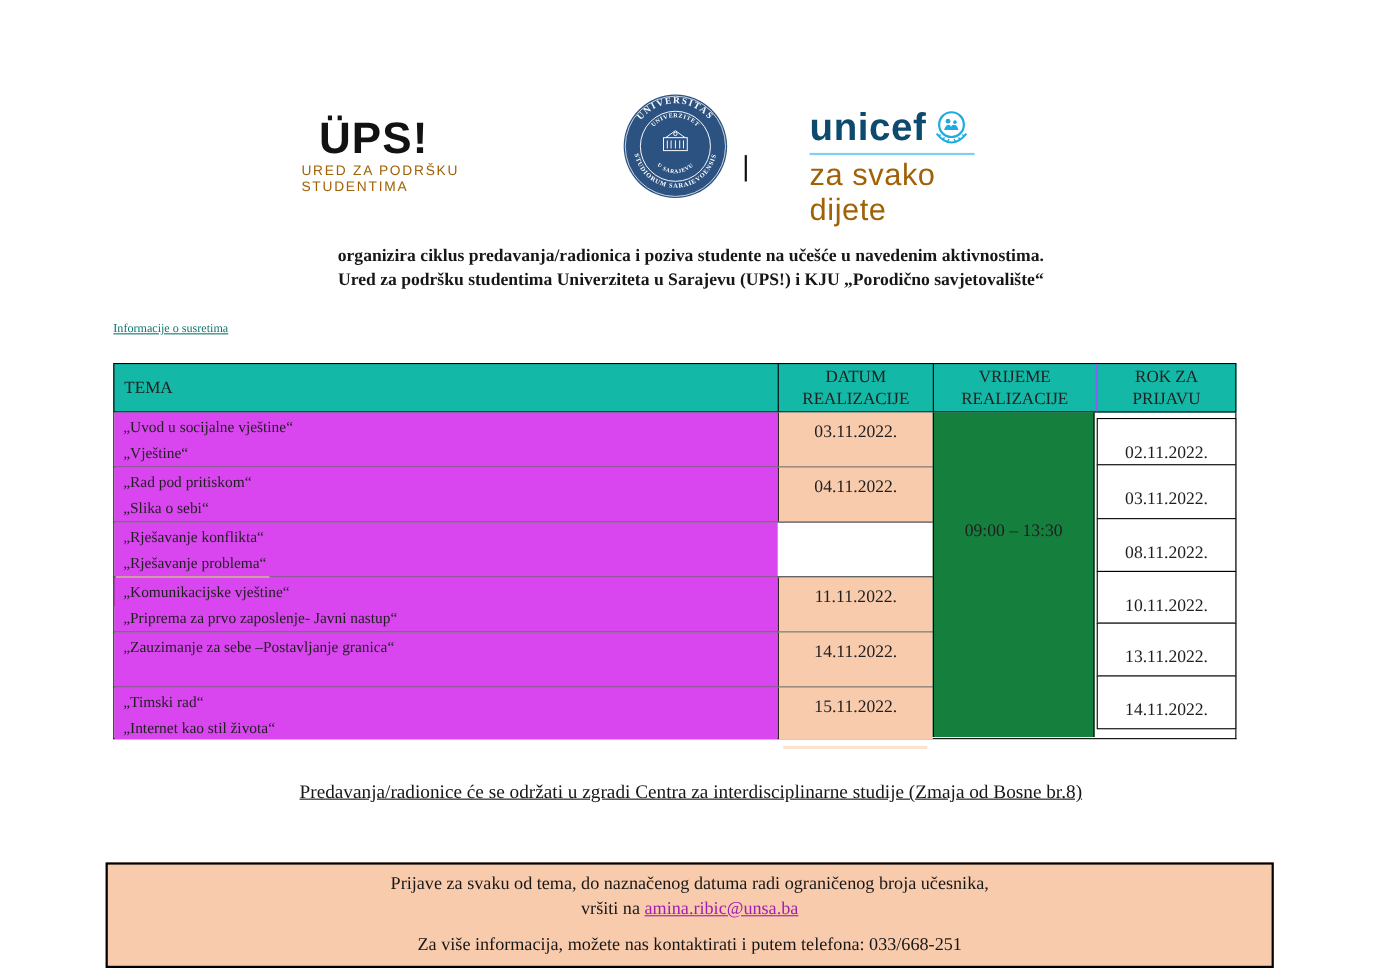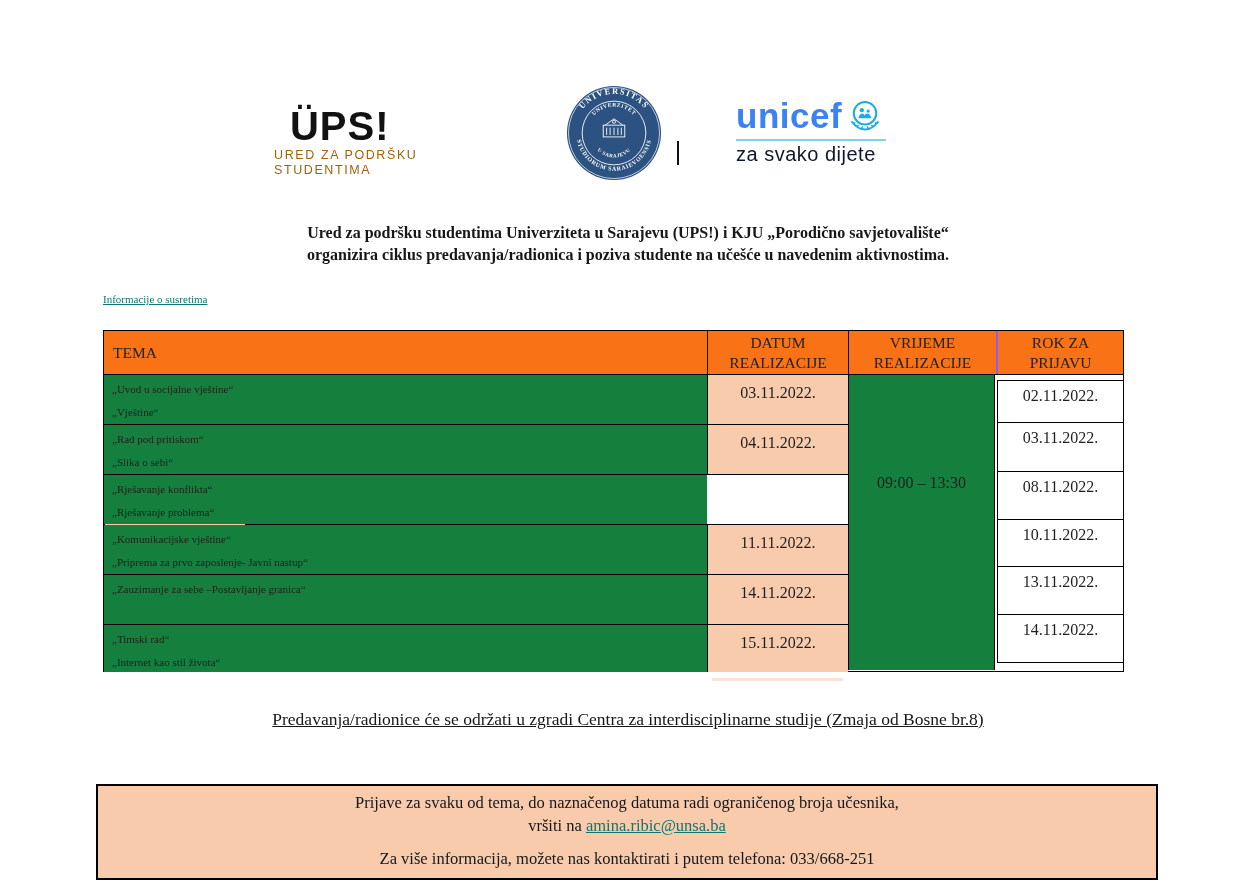--- a/index.html
+++ b/index.html
@@ -13,51 +13,51 @@
   }
   
   .ups-logo{position:absolute;left:262px;top:104px;display:flex;align-items:center;font-family:"Liberation Sans","DejaVu Sans",sans-serif;flex-direction:column;}
   .ups-wordmark{font-size:40px;font-weight:800;letter-spacing:1px;color:#121212;line-height:44px;}
   .ups-caption{margin-left:12px;font-size:12.5px;line-height:15px;letter-spacing:1.6px;color:#a16207;font-weight:500;}
   .seal-wrap{position:absolute;left:565px;top:84px;width:98px;height:98px;}
   .seal-wrap svg{width:98px;height:98px;display:block;}
   .cursor-bar{position:absolute;left:677px;top:141px;width:2px;height:24px;background:#111;}
   .unicef-logo{position:absolute;left:736px;top:97px;width:156px;font-family:"Liberation Sans","DejaVu Sans",sans-serif;}
   .unicef-top{display:flex;align-items:center;}
-  .unicef-word{font-size:35px;font-weight:bold;color:#3b82f6;letter-spacing:0.5px;line-height:38px;}
+  .unicef-word{font-size:35px;font-weight:bold;color:#0c4a6e;letter-spacing:0.5px;line-height:38px;}
   .unicef-emblem{margin-left:5px;width:36px;height:36px;}
   .unicef-rule{margin-top:4px;width:150px;height:2px;background:#7fd0ef;}
-  .unicef-tagline{margin-top:2px;font-size:20px;color:#0f172a;letter-spacing:0.5px;}
+  .unicef-tagline{margin-top:2px;font-size:28px;color:#a16207;letter-spacing:0.5px;}
   
   .heading{position:absolute;left:0;top:222px;width:100%;text-align:center;font-weight:bold;font-size:16px;line-height:22px;color:#171717;}
   .section-label{position:absolute;left:103px;top:293px;font-size:11px;color:#0f766e;text-decoration:underline;}
   
   .tbl{position:absolute;left:103px;top:330px;width:1021px;}
-  .thead{display:flex;height:45px;background:#f97316;border:1px solid #000;box-sizing:border-box;}
+  .thead{display:flex;height:45px;background:#14b8a6;border:1px solid #000;box-sizing:border-box;}
   .th{box-sizing:border-box;display:flex;align-items:center;justify-content:center;
       font-size:15.5px;line-height:20px;text-align:center;white-space:pre-line;color:#222;}
   .th-tema{width:603px;justify-content:flex-start;padding-left:9px;text-align:left;}
   .th-datum{width:141px;border-left:1px solid #000;}
   .th-vrijeme{width:148px;border-left:1px solid #000;}
   .th-rok{flex:1;border-left:2px solid #8b5cf6;}
   .tbody{position:relative;height:297px;border-left:1px solid #000;border-right:1px solid #000;border-bottom:1px solid #000;box-sizing:border-box;}
   .trow{position:absolute;left:0;display:flex;width:744px;border-bottom:1px solid #000;box-sizing:border-box;}
-  .td-tema{box-sizing:border-box;width:603px;padding:3px 8px 0 8px;font-size:11px;line-height:23px;background:#15803d;}
+  .td-tema{box-sizing:border-box;width:603px;padding:3px 8px 0 8px;font-size:14px;line-height:23px;background:#d946ef;}
   .td-datum{box-sizing:border-box;width:141px;background:#F8CBAD;border-left:1px solid #000;text-align:center;padding-top:9px;font-size:16px;}
   .vrijeme-col{position:absolute;left:744px;top:0;width:147px;height:295px;border-left:1px solid #000;border-right:1px solid #000;box-sizing:border-box;background:#15803d;}
   .vrijeme-val{position:absolute;top:99px;width:100%;text-align:center;font-size:16px;}
-  .rok-cell{position:absolute;left:893px;width:127px;background:#fff;border:1px solid #000;box-sizing:border-box;text-align:center;font-size:16px;padding-top:6px;}
+  .rok-cell{position:absolute;left:893px;width:127px;background:#fff;border:1px solid #000;box-sizing:border-box;text-align:center;font-size:16px;padding-top:22px;}
   .datum-ghost{position:absolute;left:712px;top:349px;width:131px;height:3px;background:rgba(248,203,173,0.55);}
   
   .location-note{position:absolute;left:0;top:709px;width:100%;text-align:center;font-size:17.5px;text-decoration:underline;color:#171717;}
   .footer-box{position:absolute;left:96px;top:784px;width:1062px;height:96px;background:#F8CBAD;border:2px solid #000;box-sizing:border-box;text-align:center;font-size:16.5px;color:#171717;}
   .fb-line1{margin-top:7px;}
   .fb-line2{margin-top:3px;}
   .fb-line3{margin-top:13px;}
-  .email-link{color:#0f766e;text-decoration:underline;cursor:pointer;}
+  .email-link{color:#a21caf;text-decoration:underline;cursor:pointer;}
 </style>
 </head>
 <body>
 
 <div class="page">
 
   <div class="ups-logo">
     <div class="ups-wordmark">ÜPS!</div>
     <div class="ups-caption">
       <div>URED ZA PODRŠKU</div>
@@ -114,22 +114,22 @@
         <circle cx="23.5" cy="14.5" r="1.8" fill="#1CABE2"></circle>
         <path d="M5,26 Q12,35 20,35 Q28,35 35,26" fill="none" stroke="#1CABE2" stroke-width="2"></path>
         <path d="M7,29 l2,-2 M11,32 l2,-2 M16,34 l1.5,-2.5 M24,34 l-1.5,-2.5 M29,32 l-2,-2 M33,29 l-2,-2" stroke="#1CABE2" stroke-width="1.4"></path>
       </svg>
     </div>
     <div class="unicef-rule"></div>
     <div class="unicef-tagline">za svako dijete</div>
   </div>
 
   <div class="heading">
+    <div>organizira ciklus predavanja/radionica i poziva studente na učešće u navedenim aktivnostima.</div>
     <div>Ured za podršku studentima Univerziteta u Sarajevu (UPS!) i KJU „Porodično savjetovalište“</div>
-    <div>organizira ciklus predavanja/radionica i poziva studente na učešće u navedenim aktivnostima.</div>
   </div>
 
   <div class="section-label">Informacije o susretima</div>
 
   <div class="tbl">
     <div class="thead">
       <div class="th th-tema">TEMA</div>
       <div class="th th-datum">DATUM
 REALIZACIJE</div>
       <div class="th th-vrijeme">VRIJEME

